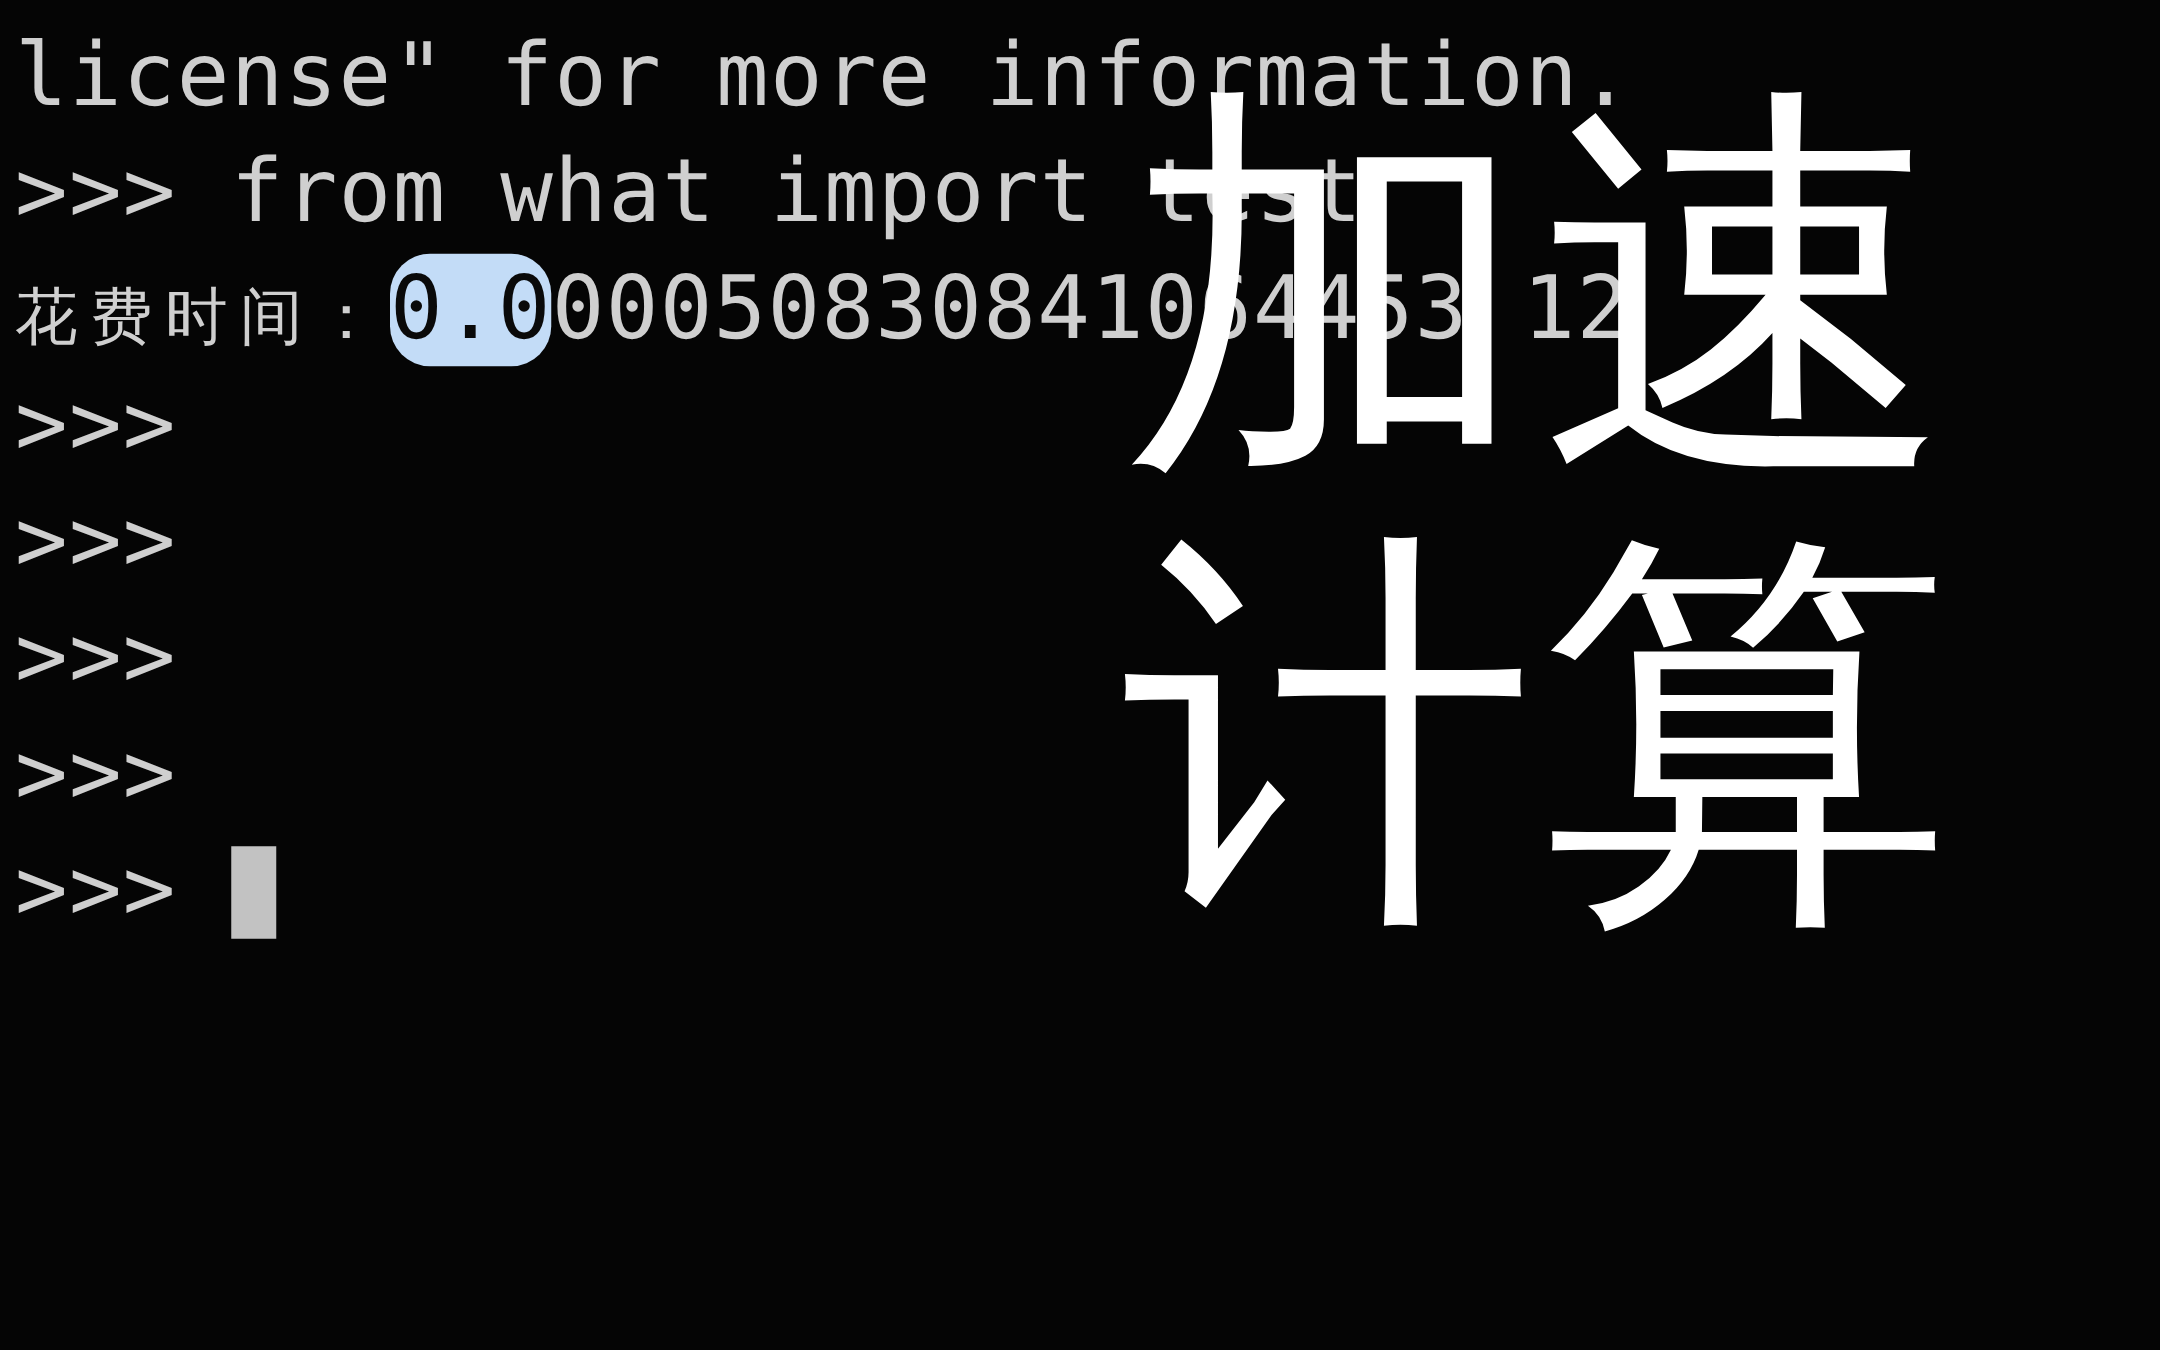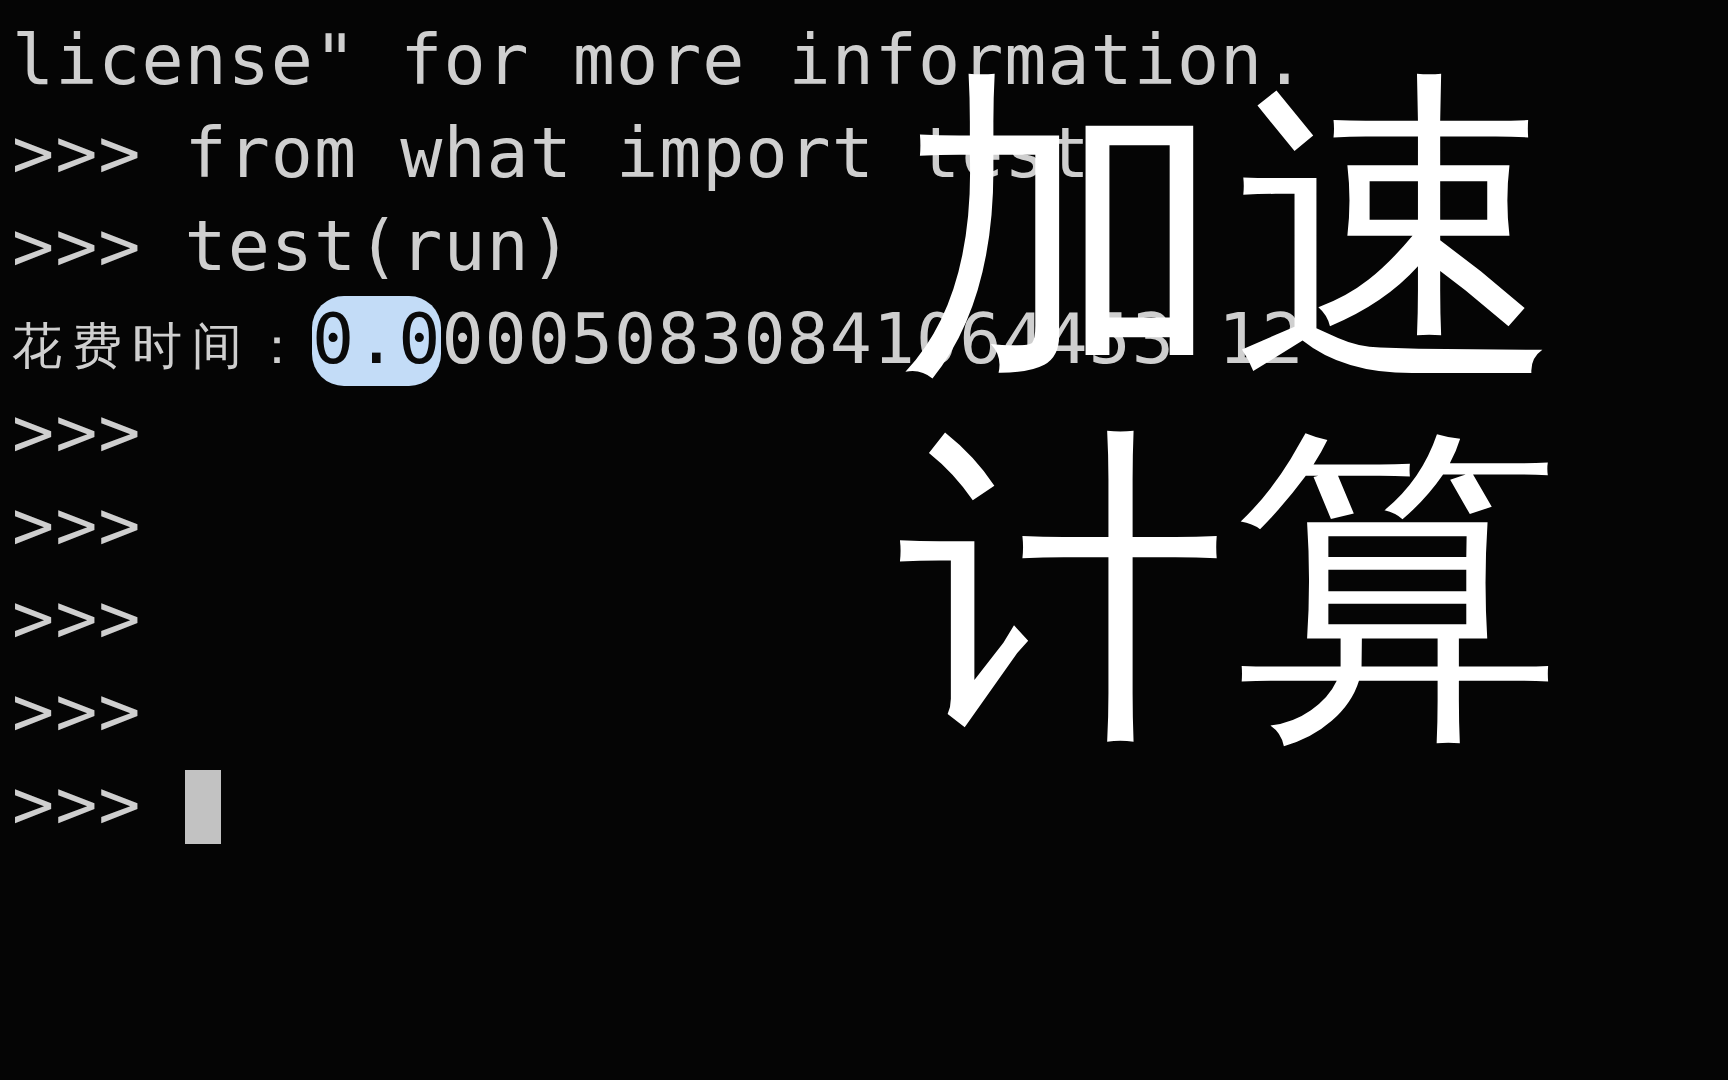--- a/index.html
+++ b/index.html
@@ -93,21 +93,20 @@
 
 <div id="screen">
 
   <div id="terminal">
 
     <div class="tline">license" for more information.</div>
 
     <div class="tline">&gt;&gt;&gt; from what import test</div>
 
 
-    <div class="tline">&gt;&gt;&gt; test(run)</div>
 
 
     <div class="tline cn"><span class="cn-label">花费时间：</span><span class="mono-seg sel">0.0</span><span class="mono-seg">00050830841064453 12</span></div>
 
     <div class="tline">&gt;&gt;&gt;</div>
     <div class="tline">&gt;&gt;&gt;</div>
     <div class="tline">&gt;&gt;&gt;</div>
     <div class="tline">&gt;&gt;&gt;</div>
 
     <div class="tline"><span>&gt;&gt;&gt;</span><span> </span><span class="caret"></span></div>

